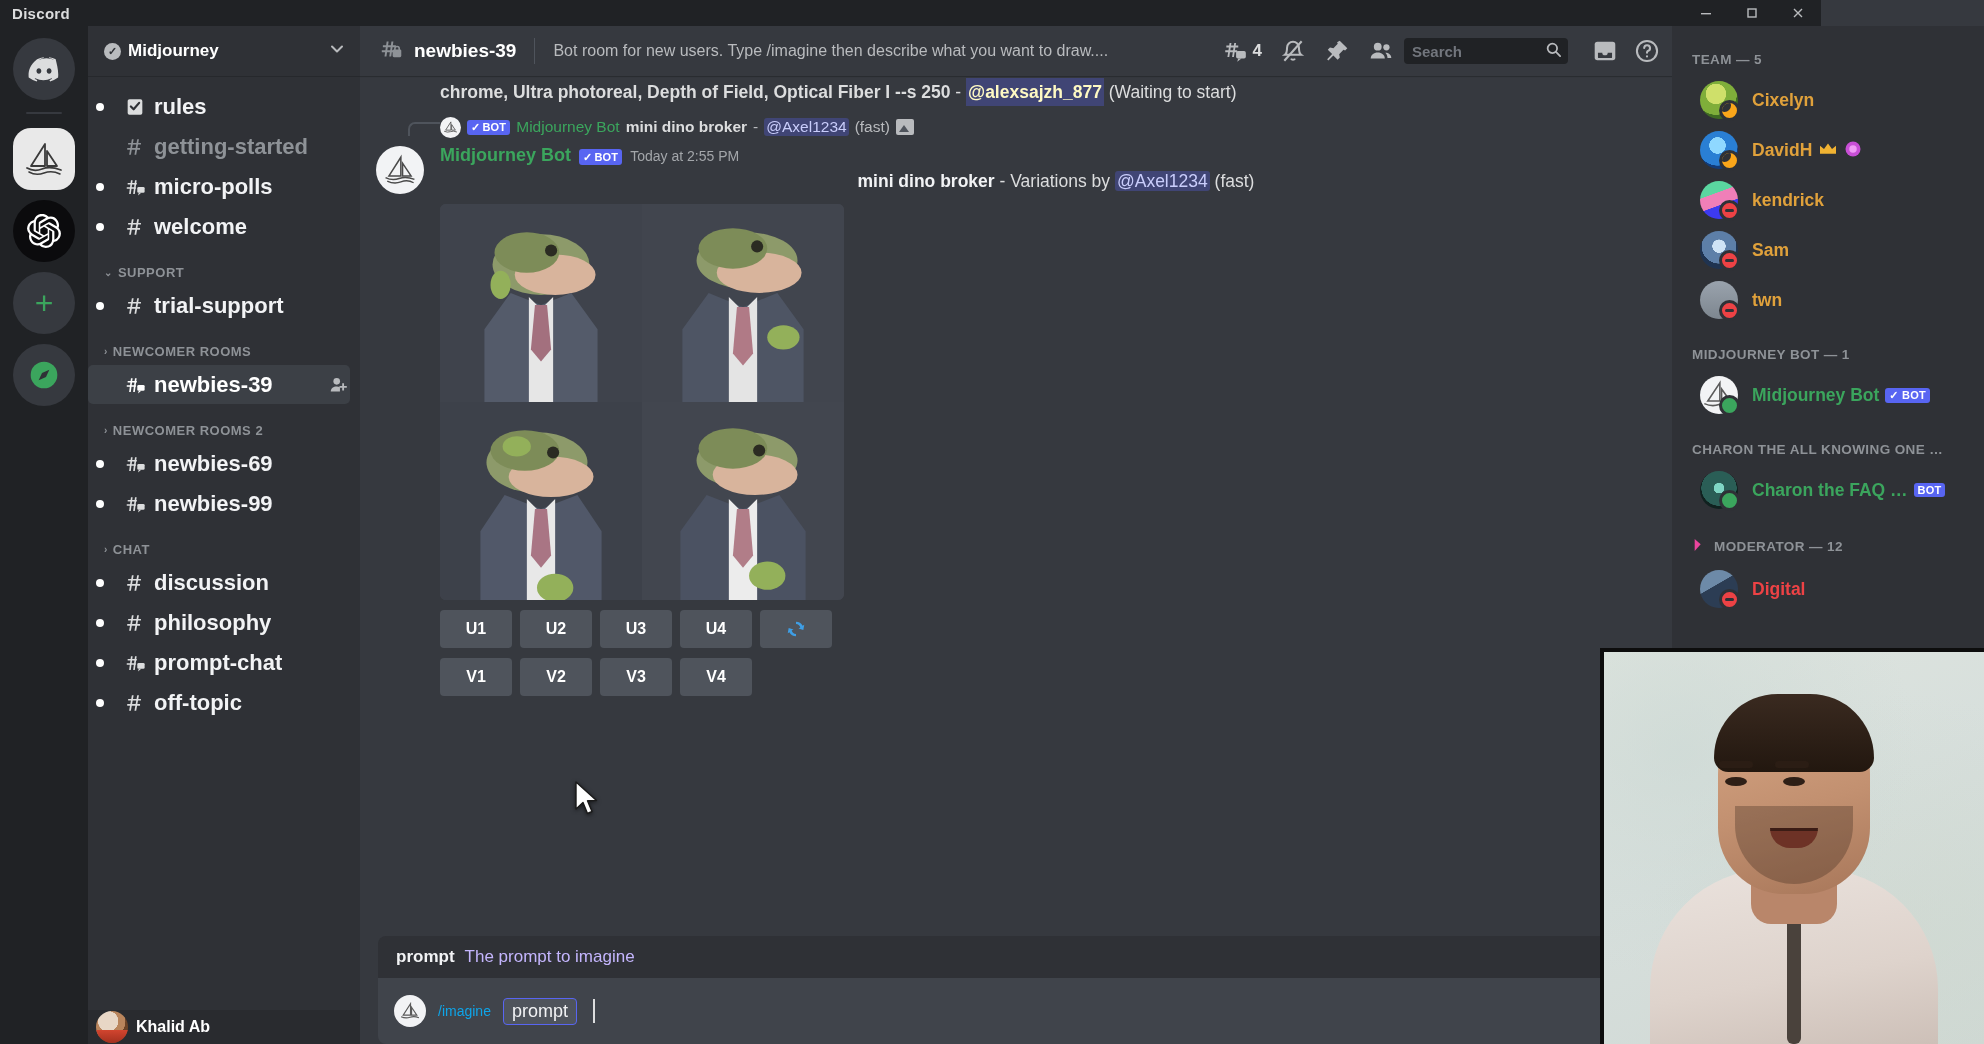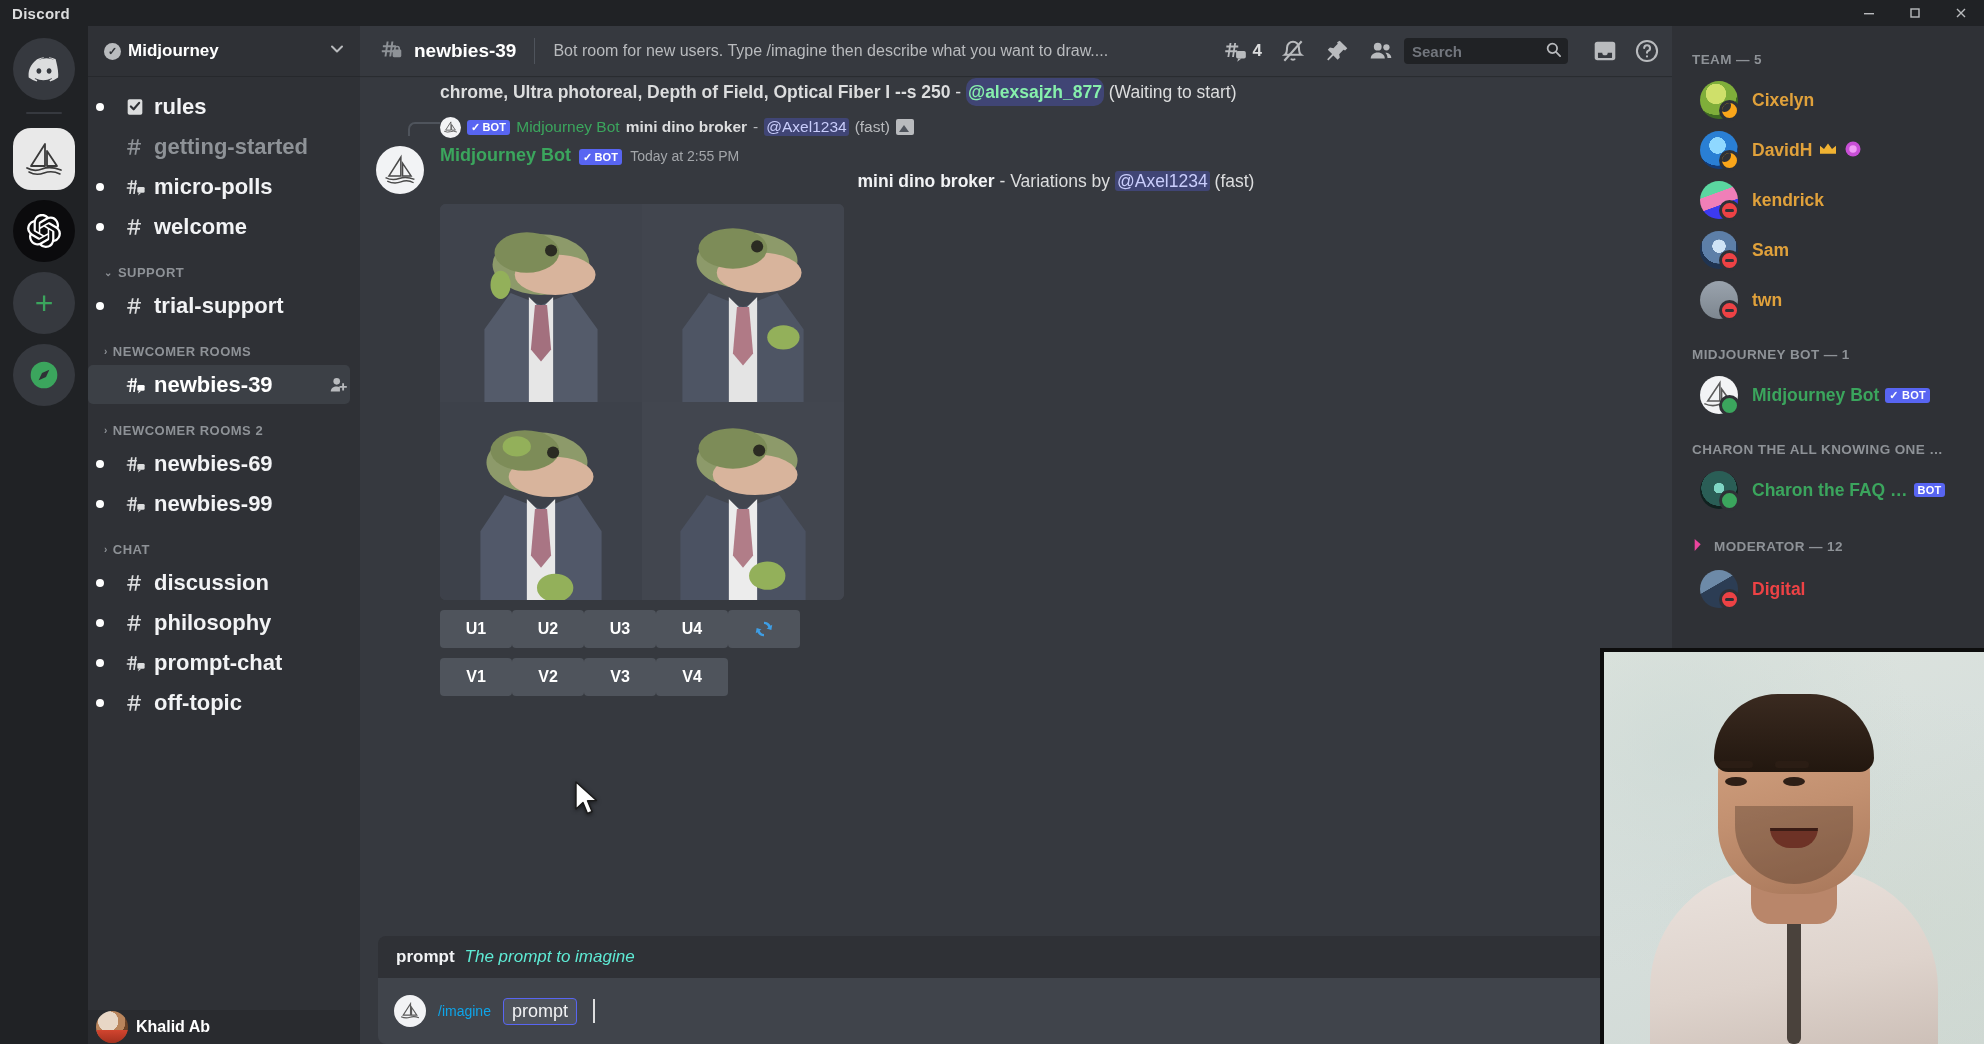--- a/index.html
+++ b/index.html
@@ -7,21 +7,21 @@
     width: 1984px; height: 1044px;
     overflow: hidden;
     background: #36393f;
     font-family: "Liberation Sans", sans-serif;
     -webkit-font-smoothing: antialiased;
   }
   #app { position: relative; width: 1984px; height: 1044px; }
 
   
   .titlebar {
-    position: absolute; top: 0; left: 0; width: 1984px; height: 26px;
+    position: absolute; top: 0; left: 0; width: 1821px; height: 26px;
     background: #202225; display: flex; align-items: center;
     z-index: 60;
   }
   .titlebar .brand {
     color: #dcddde; font-size: 15px; font-weight: 700;
     letter-spacing: .3px; padding-left: 12px;
   }
   .win-ctrls { margin-left: auto; display: flex; height: 26px; }
   .win-btn {
     width: 46px; height: 26px; display: flex; align-items: center;
@@ -144,21 +144,21 @@
   }
   .search .ph { color: #72767d; font-size: 15px; font-weight: 600; flex: 1; }
 
   
   .msgs { flex: 1; position: relative; overflow: hidden; padding-bottom: 4px; }
   .cont-line {
     color: #dcddde; font-size: 17.5px; font-weight: 700; line-height: 1.42;
     padding: 4px 20px 0 80px;
   }
   .cont-line .mention {
-    background: rgba(88,101,242,.3); color: #86efac; border-radius: 10px;
+    background: rgba(88,101,242,.3); color: #fef9c3; border-radius: 0;
     padding: 4px 2px; font-weight: 700;
   }
   .cont-line .plain { font-weight: 400; color: #dcddde; }
 
   .reply-ref {
     display: flex; align-items: center; gap: 6px;
     padding: 12px 0 2px 80px; position: relative; color: #b9bbbe;
     font-size: 15.5px;
   }
   .reply-ref::before {
@@ -213,40 +213,40 @@
   }
 
   .grid {
     width: 404px; height: 396px; margin: 10px 0 0 0; border-radius: 6px;
     overflow: hidden; display: grid; grid-template-columns: 1fr 1fr;
     grid-template-rows: 1fr 1fr; background: #3e4249;
   }
   .cell { position: relative; overflow: hidden; background: #43464e; }
   .cell .bg { position: absolute; inset: 0; }
 
-  .btnrow { display: flex; margin-top: 10px; }
+  .btnrow { display: flex; gap: 8px; margin-top: 10px; }
   .mjbtn {
     min-width: 72px; height: 38px; background: #4f545c; border-radius: 4px;
     color: #fff; font-size: 16px; font-weight: 600; display: flex;
     align-items: center; justify-content: center; cursor: pointer;
     padding: 0 14px;
   }
   .mjbtn.icon { min-width: 72px; }
 
   
   .cmdbox {
     flex: none; margin: 10px 18px 0 18px; background: #2f3136;
     border-radius: 8px 8px 0 0; overflow: hidden;
   }
   .cmd-opt {
     display: flex; align-items: center; gap: 10px; padding: 11px 18px;
     font-size: 17px;
   }
   .cmd-opt .k { color: #f2f3f5; font-weight: 700; }
-  .cmd-opt .d { color: #5eead4; font-style: italic; }
+  .cmd-opt .d { color: #c4b5fd; }
   .composer {
     flex: none; height: 66px; margin: 0 18px 0 18px; background: #40444b;
     border-radius: 0 0 8px 8px; display: flex; align-items: center;
     padding: 0 16px; gap: 12px;
   }
   .composer .cava {
     width: 32px; height: 32px; border-radius: 50%; background: #f2f3f5;
     display: flex; align-items: center; justify-content: center; flex: none;
     overflow: hidden;
   }

